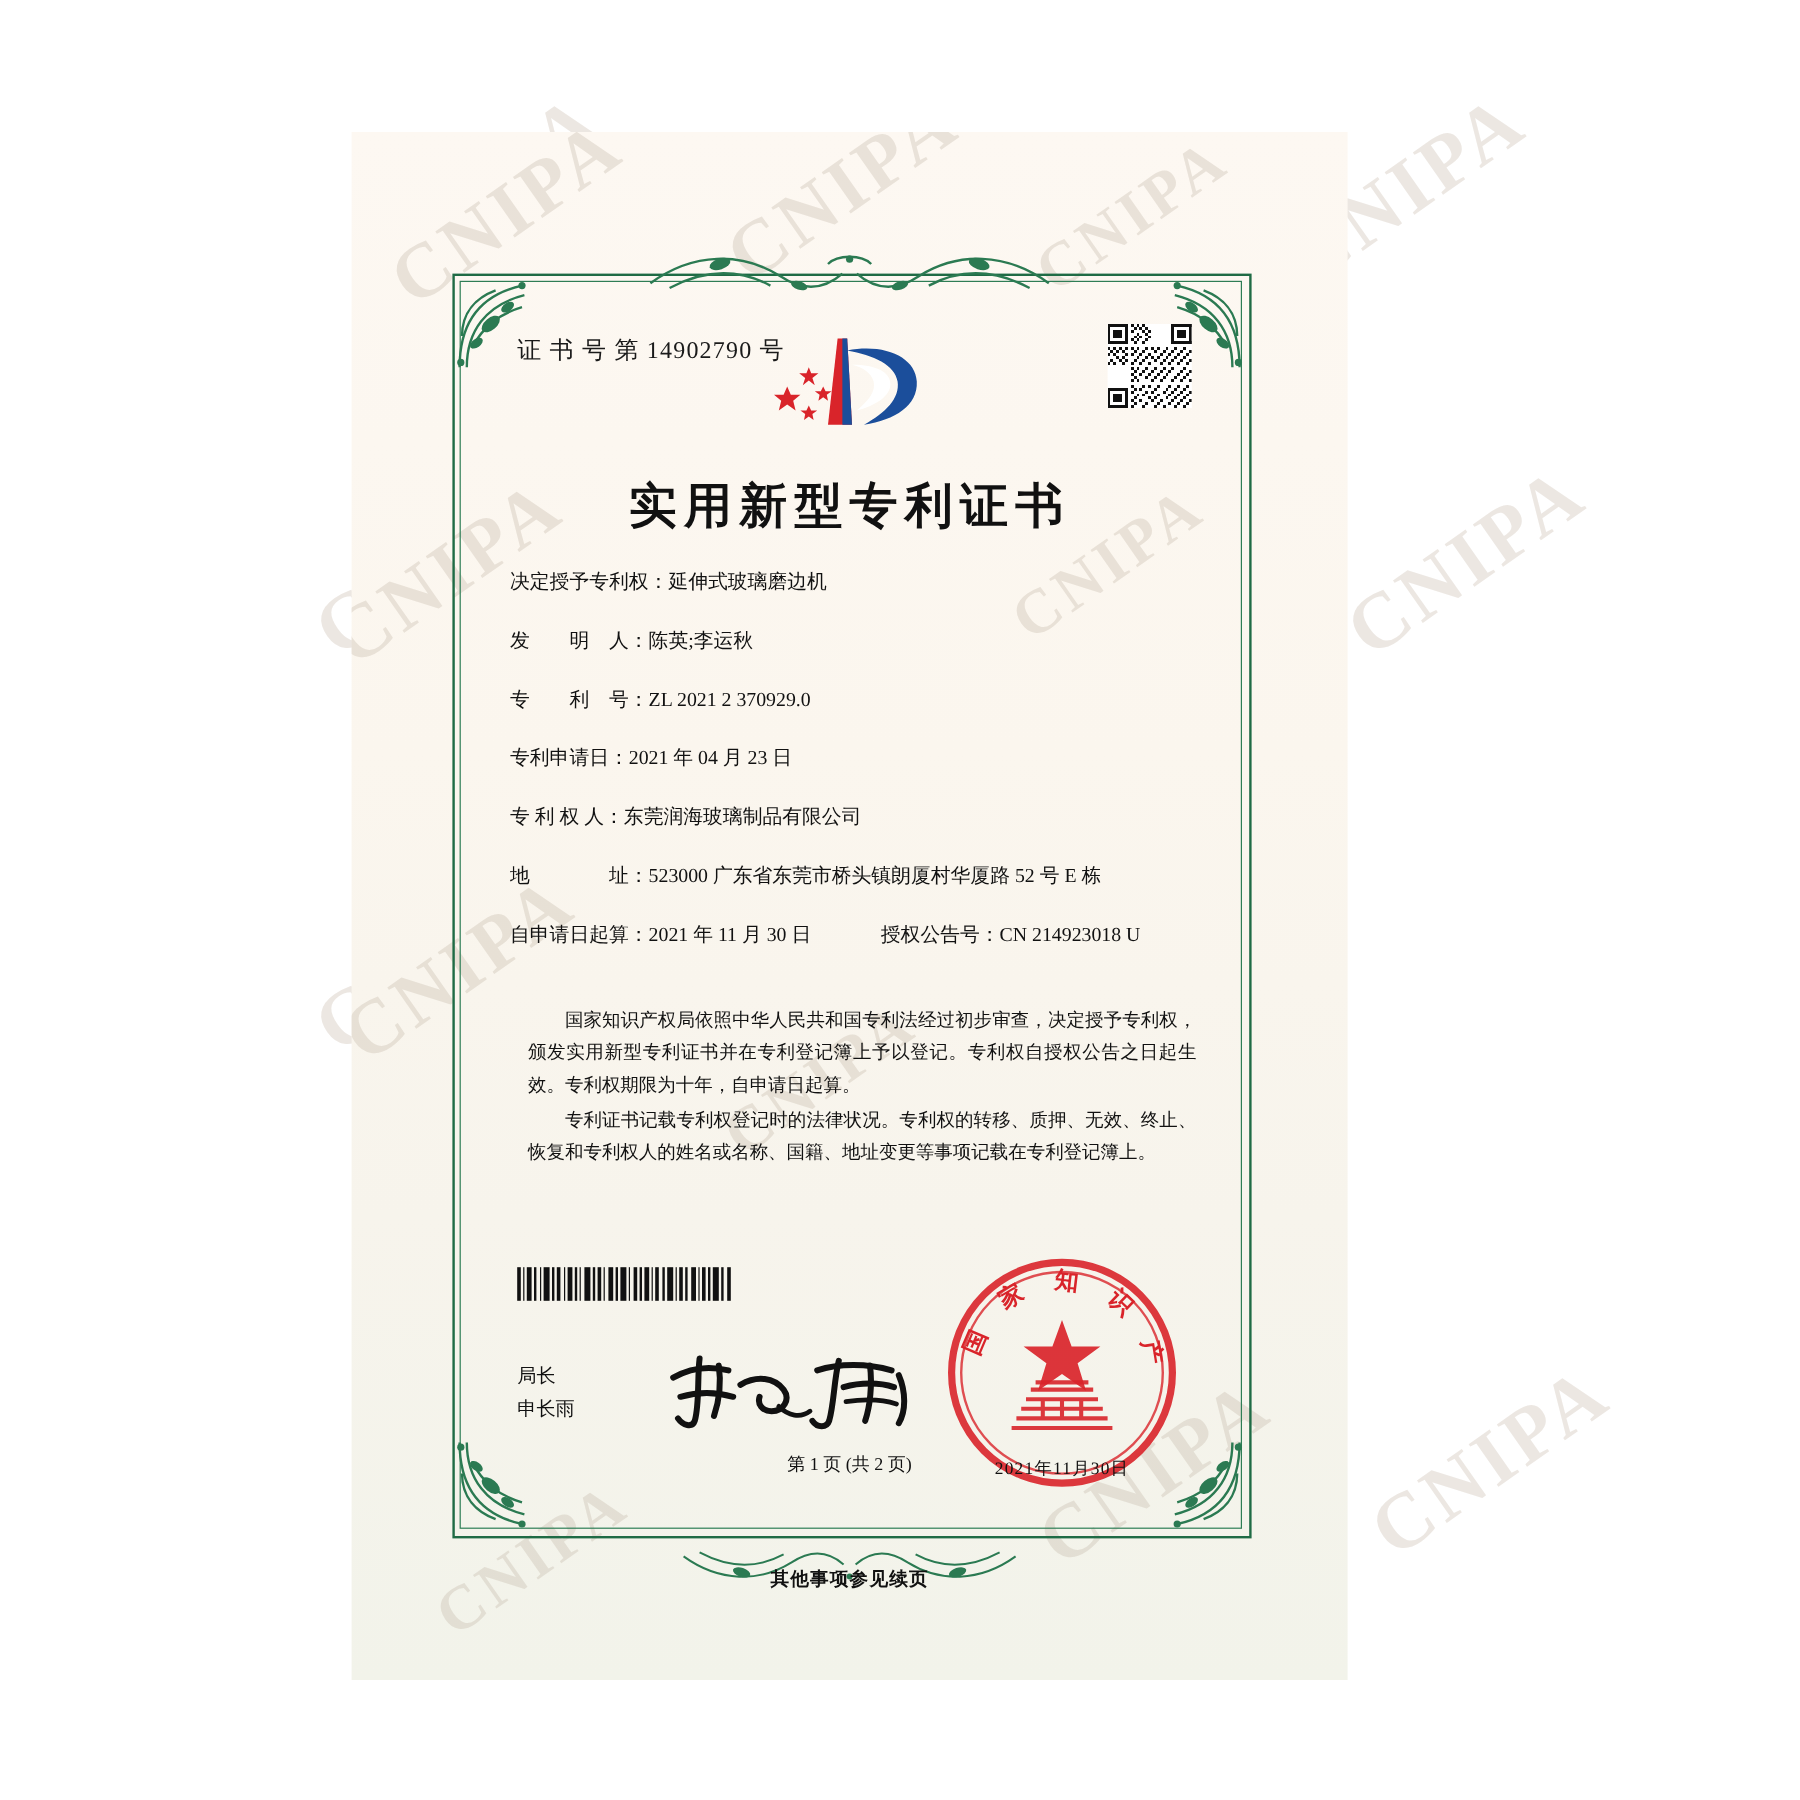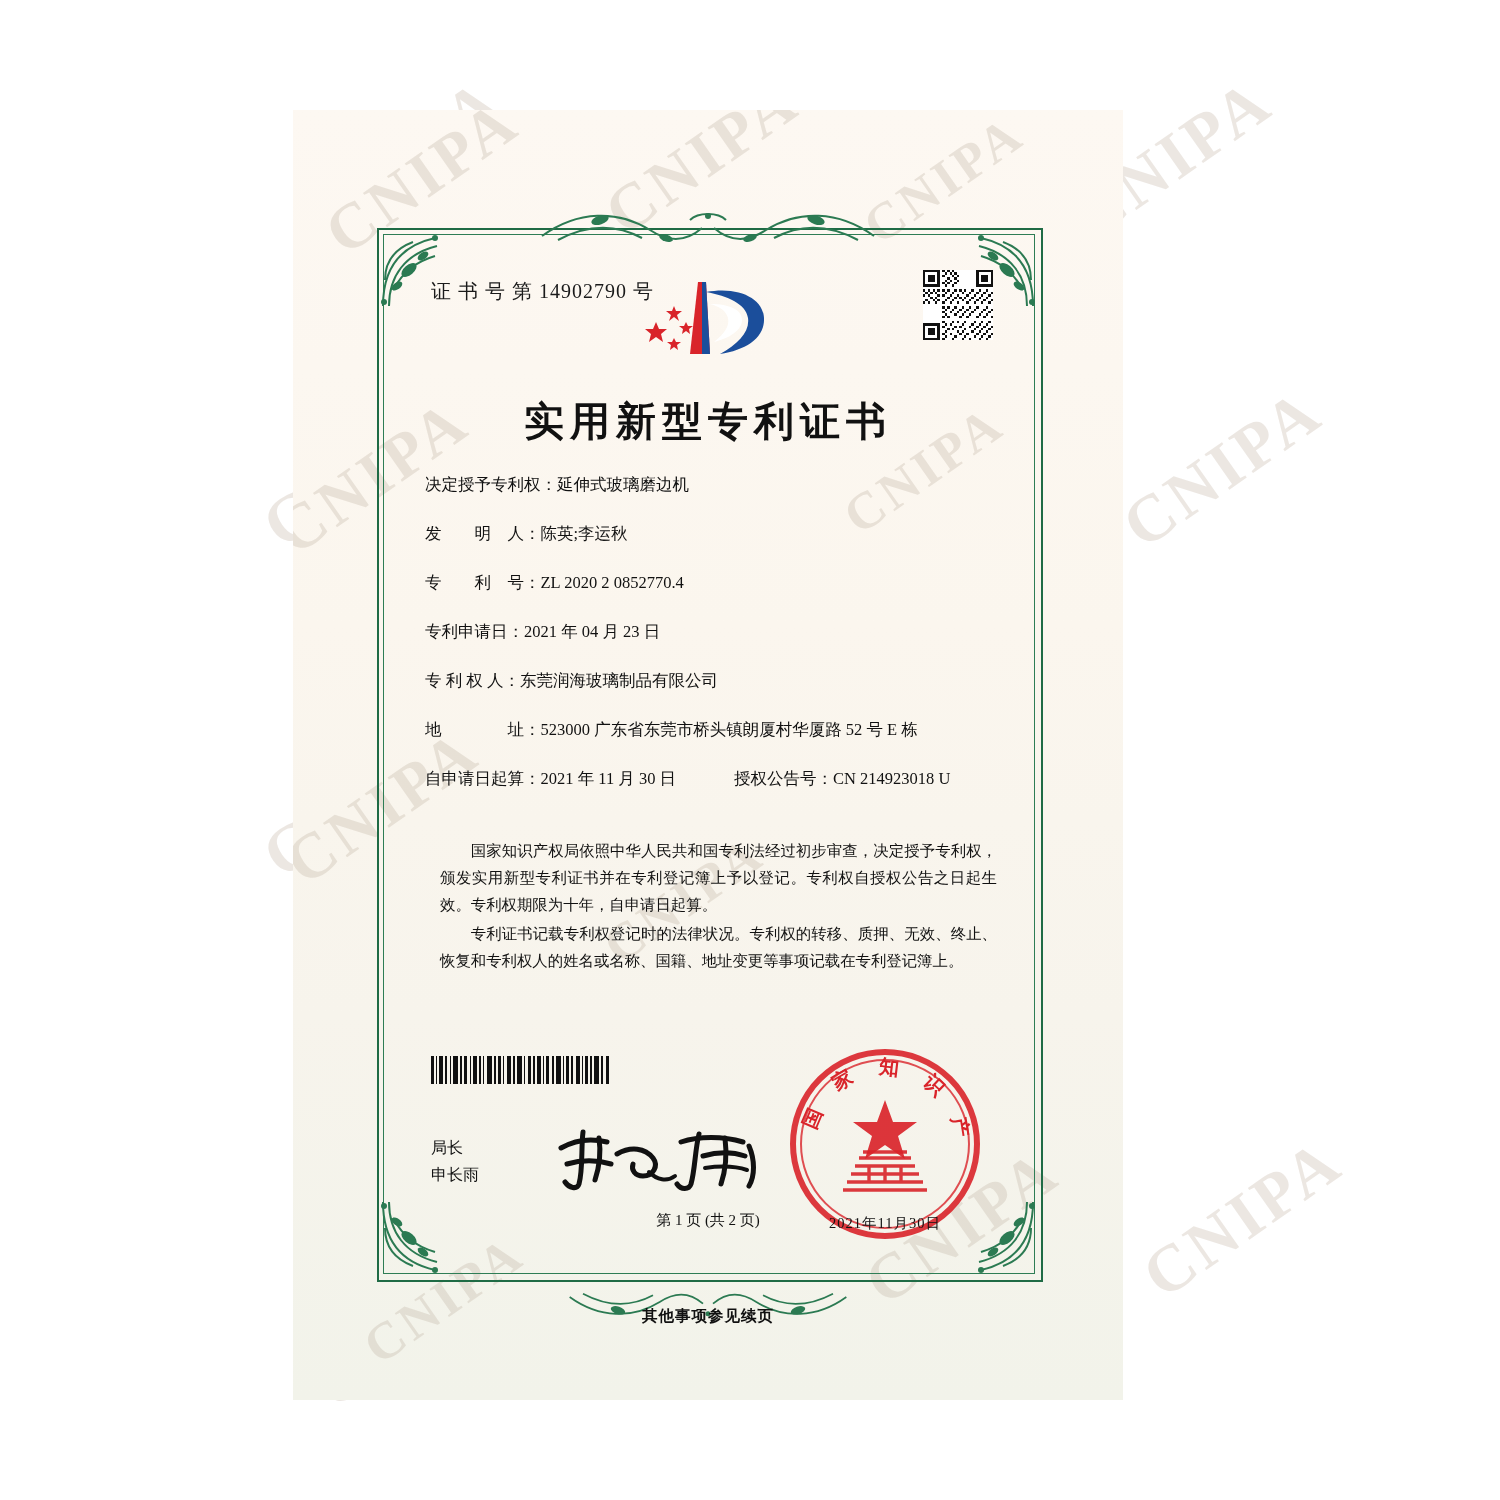--- a/index.html
+++ b/index.html
@@ -593,21 +593,21 @@
       <div class="title">实用新型专利证书</div>
 
       <div class="fields">
         <div class="field">
           <span class="lbl">决定授予专利权：</span><span class="val">延伸式玻璃磨边机</span>
         </div>
         <div class="field">
           <span class="lbl">发　　明　人：</span><span class="val">陈英;李运秋</span>
         </div>
         <div class="field">
-          <span class="lbl">专　　利　号：</span><span class="val">ZL 2020 2 0852770.4</span>
+          <span class="lbl">专　　利　号：</span><span class="val">ZL 2021 2 370929.0</span>
         </div>
         <div class="field">
           <span class="lbl">专利申请日：</span><span class="val">2021 年 04 月 23 日</span>
         </div>
         <div class="field">
           <span class="lbl">专 利 权 人：</span><span class="val">东莞润海玻璃制品有限公司</span>
         </div>
         <div class="field">
           <span class="lbl">地　　　　址：</span><span class="val">523000 广东省东莞市桥头镇朗厦村华厦路 52 号 E 栋</span>
         </div>

